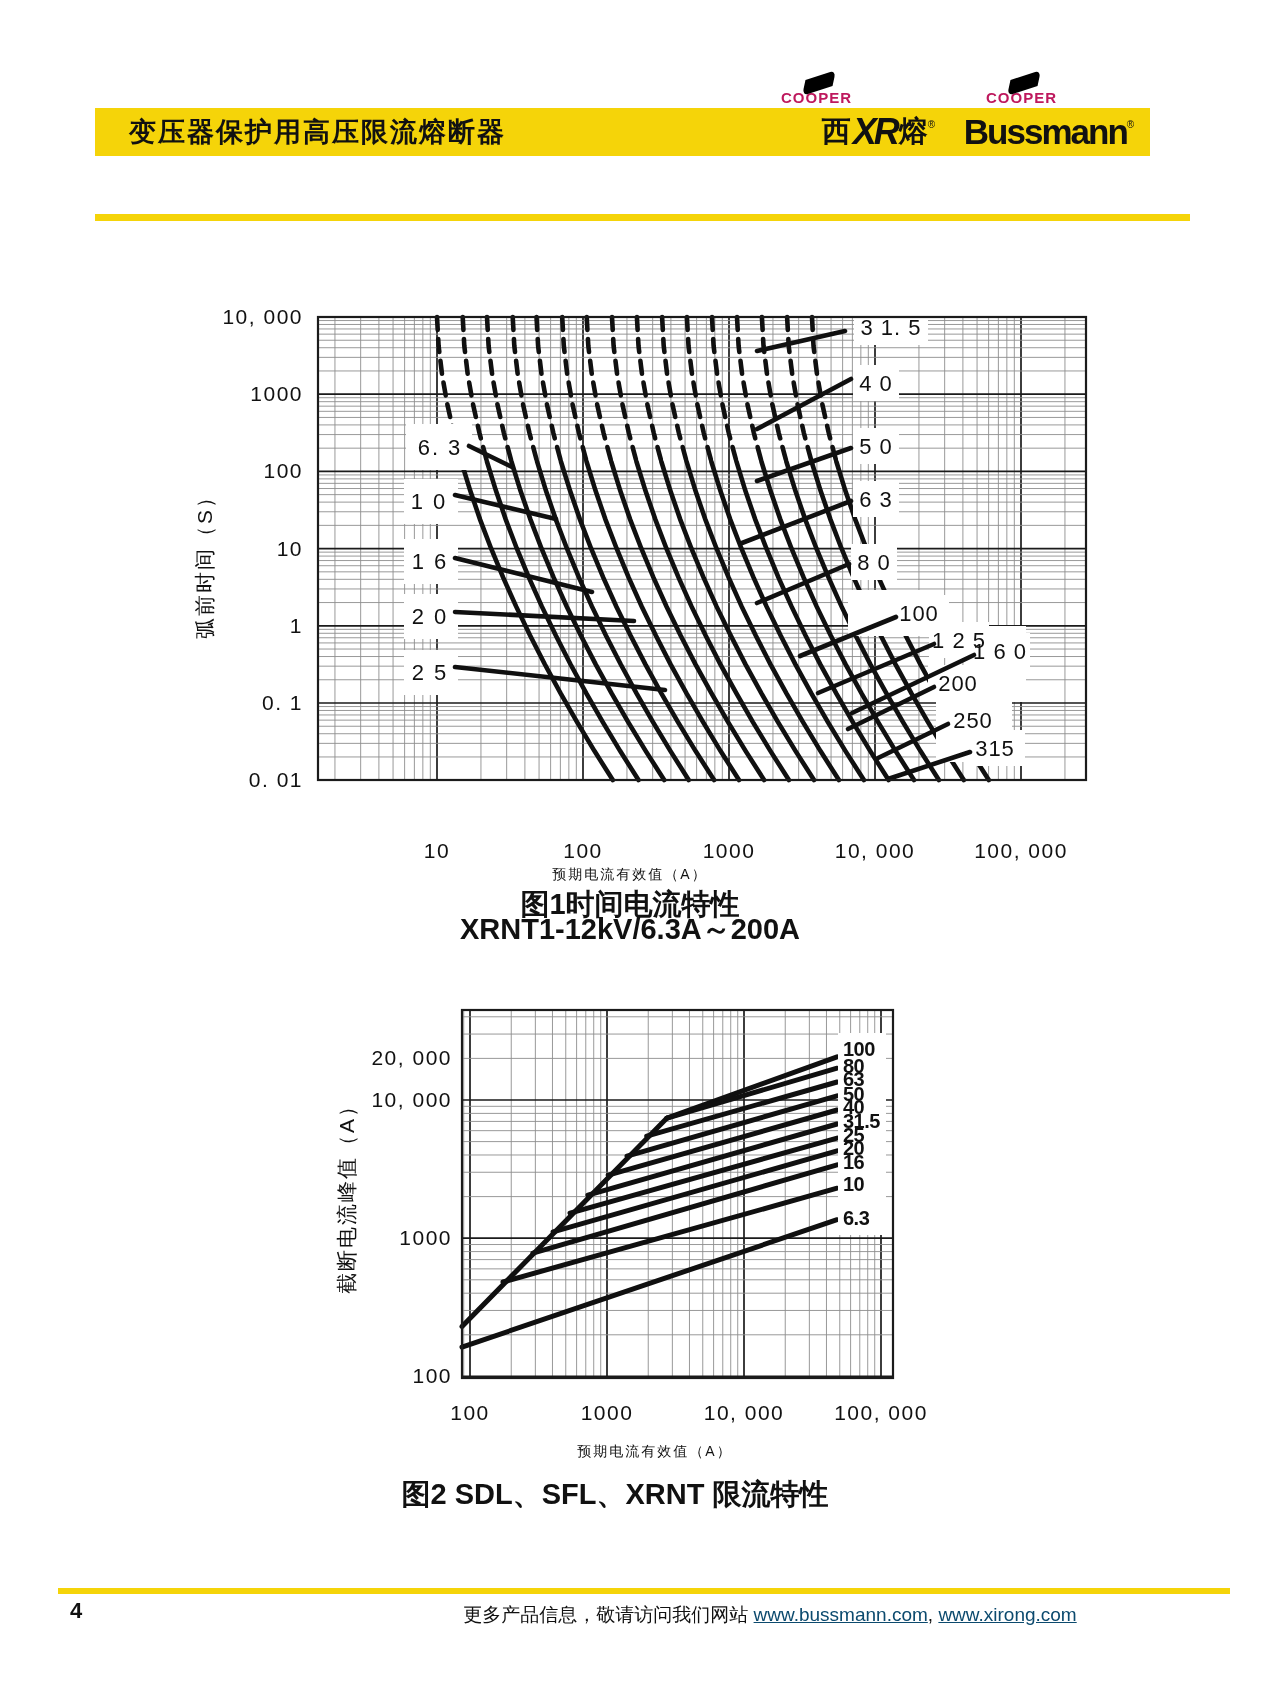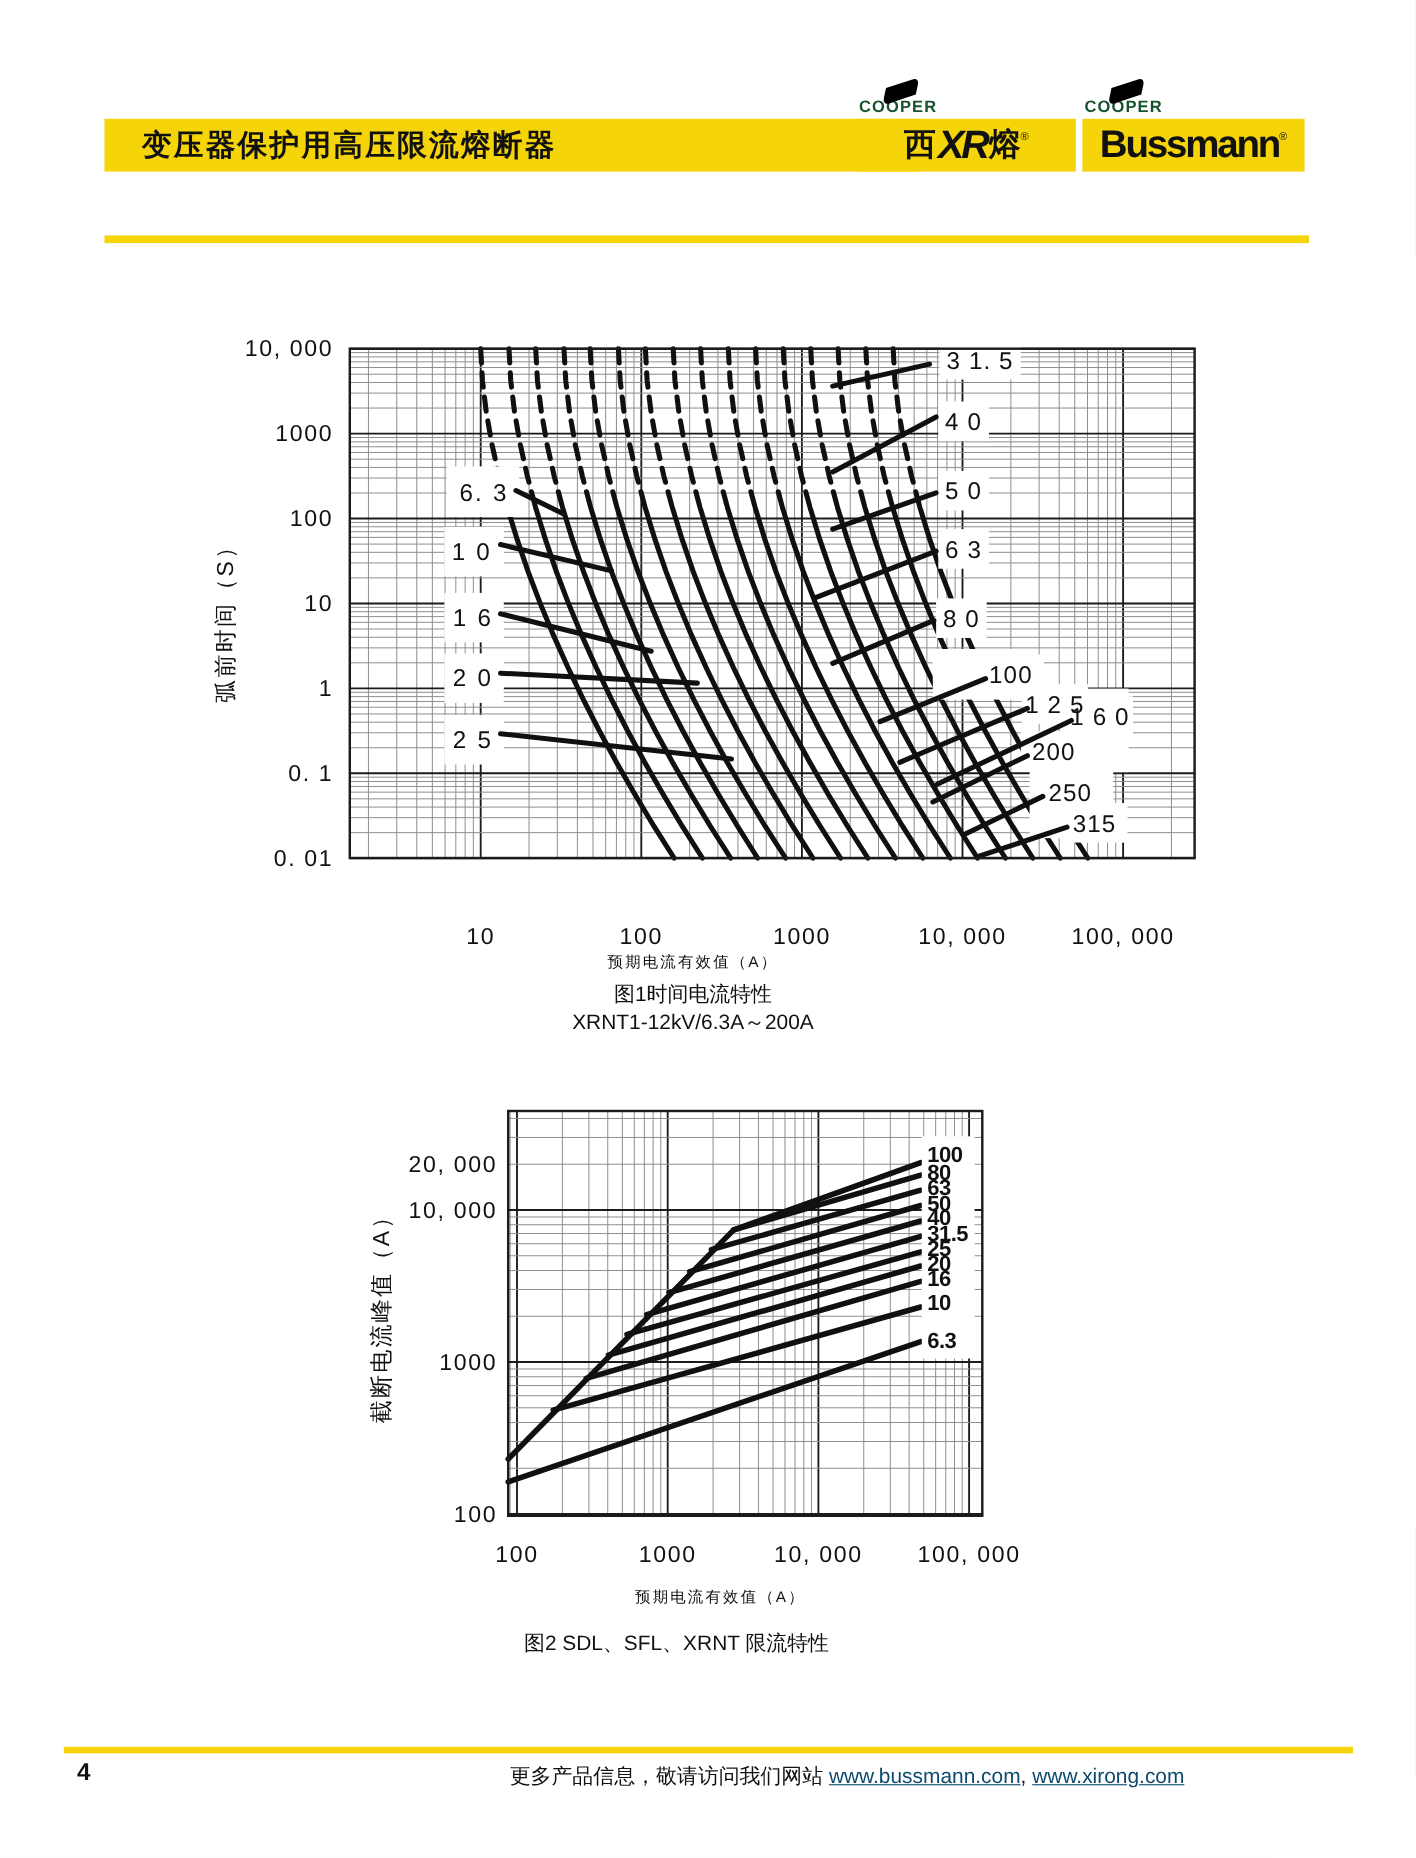--- a/index.html
+++ b/index.html
@@ -5,35 +5,35 @@
   html,body{margin:0;padding:0;background:#e8e8e8;}
   .page{position:relative;width:1287px;height:1689px;background:#ffffff;overflow:hidden;
         font-family:"Liberation Sans","DejaVu Sans",sans-serif;color:#111;}
   .abs{position:absolute;}
   
   .ybar{background:#f5d409;}
   .bar-main{left:95px;top:108px;width:740px;height:48px;display:flex;align-items:center;}
   .bar-main span{font-size:27px;font-weight:700;padding-left:34px;letter-spacing:2px;}
   .logo-box{top:108px;height:48px;display:flex;align-items:center;justify-content:center;}
   .xr-box{left:779px;width:199px;}
-  .buss-box{left:984px;width:202px;}
+  .buss-box{left:948px;width:202px;}
   .xr-han{font-size:29px;font-weight:900;}
   .xr-mark{font-size:36px;font-weight:900;font-style:italic;letter-spacing:-3px;line-height:40px;padding:0 2px;}
   .reg{font-size:10px;vertical-align:top;position:relative;top:-8px;}
   .buss-text{font-size:35px;font-weight:900;letter-spacing:-2px;}
-  .cooper{top:89px;font-size:15px;font-weight:800;letter-spacing:1px;color:#14532d;}
+  .cooper{top:89px;font-size:15px;font-weight:800;letter-spacing:1px;color:#be185d;}
   .cooper .flame{position:absolute;left:22px;top:-13px;width:32px;height:14px;background:#000;
                  transform:rotate(-18deg) skewX(-30deg);border-radius:0 6px 0 6px;}
   #cooper-xr{left:781px;} #cooper-buss{left:986px;}
   .doc-title{left:140px;top:160px;font-size:33px;font-weight:700;letter-spacing:1px;}
   .title-rule{left:95px;top:214px;width:1095px;height:7px;}
   
   .center-txt{text-align:center;}
   .xaxis-title{font-size:14px;letter-spacing:2px;}
-  .cap{font-size:19px;line-height:25px;}
+  .cap{font-size:29px;line-height:25px;font-weight:bold;}
   .yrot{width:240px;text-align:center;font-size:21px;letter-spacing:2px;transform:rotate(-90deg);}
   
   .foot-rule{left:58px;top:1588px;width:1172px;height:6px;}
   .page-num{left:70px;top:1598px;font-size:22px;font-weight:700;}
   .foot-text{left:340px;top:1602px;width:860px;text-align:center;font-size:19px;}
   .foot-text a{color:#0c4a6e;text-decoration:underline;}
   svg text{font-family:"Liberation Sans","DejaVu Sans",sans-serif;fill:#111;}
 </style>
 </head>
 <body>

